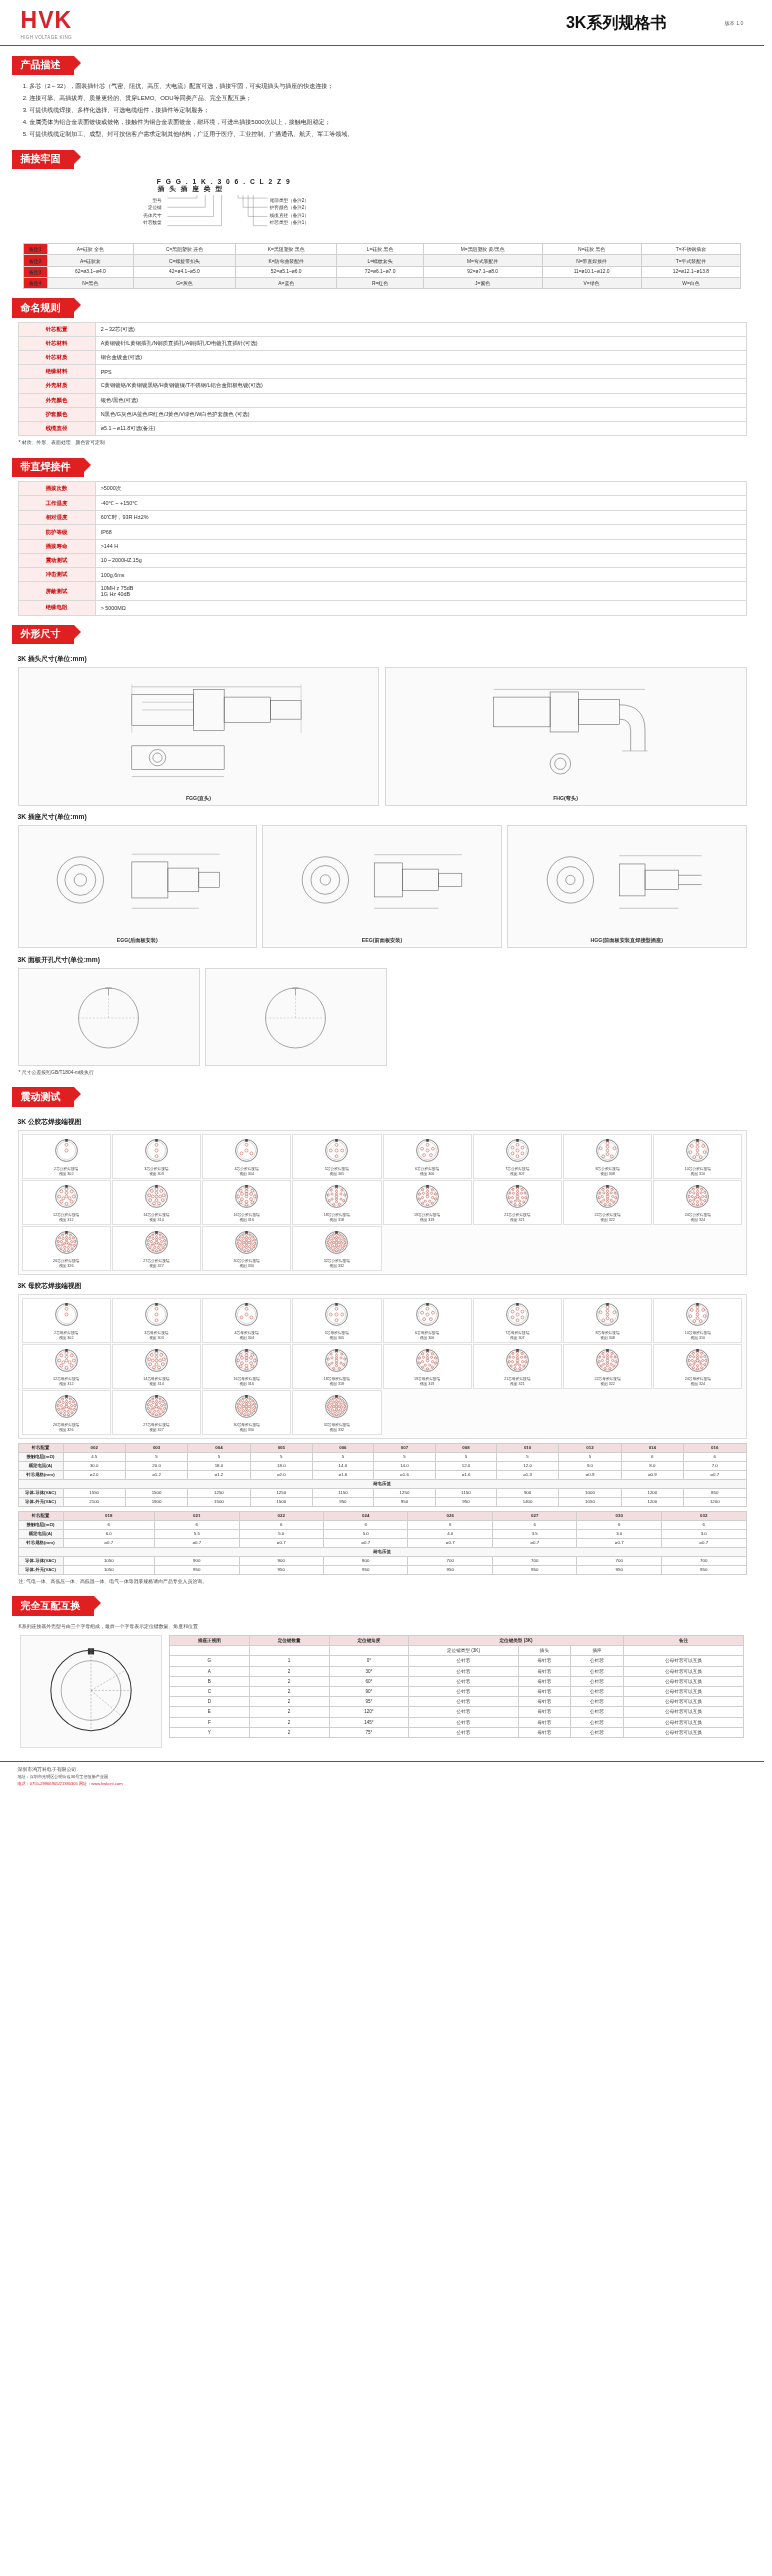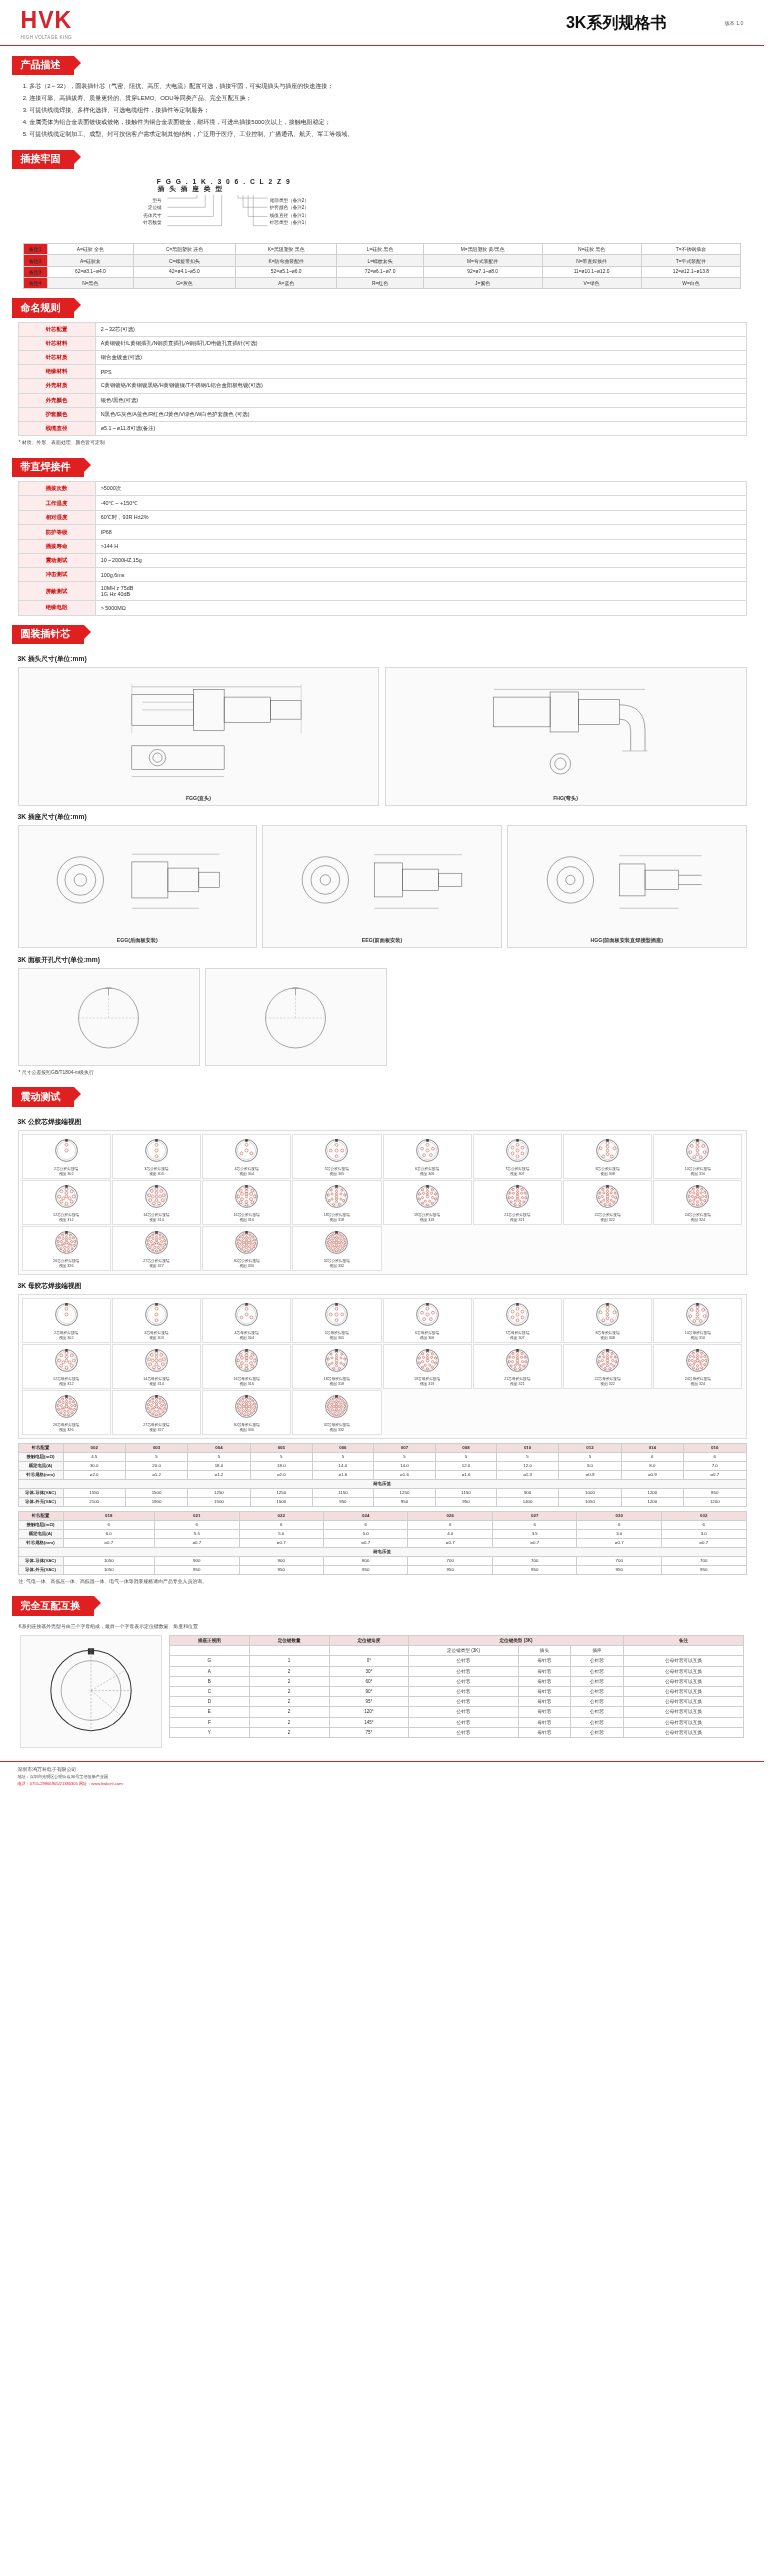--- a/index.html
+++ b/index.html
@@ -298,21 +298,21 @@
           </tr>
       <tr>
             <td class="k">绝缘电阻</td>
             <td class="v">&gt; 5000MΩ</td>
           </tr>
     </tbody>
       </table>
   </div>
 
   
-  <div class="sec-bar">圆装插针芯</div>
+  <div class="sec-bar">外形尺寸</div>
   <div class="sec-wrap">
 
     <div class="sub-h">3K 插头尺寸(单位:mm)</div>
     <div class="dim-row">
       <div class="dim-cell">
         <svg class="dim-svg" width="319" height="118" viewBox="0 0 620 230">
           <g stroke="#555" fill="none" stroke-width="1">
             <rect x="180" y="40" width="120" height="60"></rect>
             <rect x="300" y="30" width="60" height="80"></rect>
             <rect x="360" y="45" width="90" height="50"></rect>

